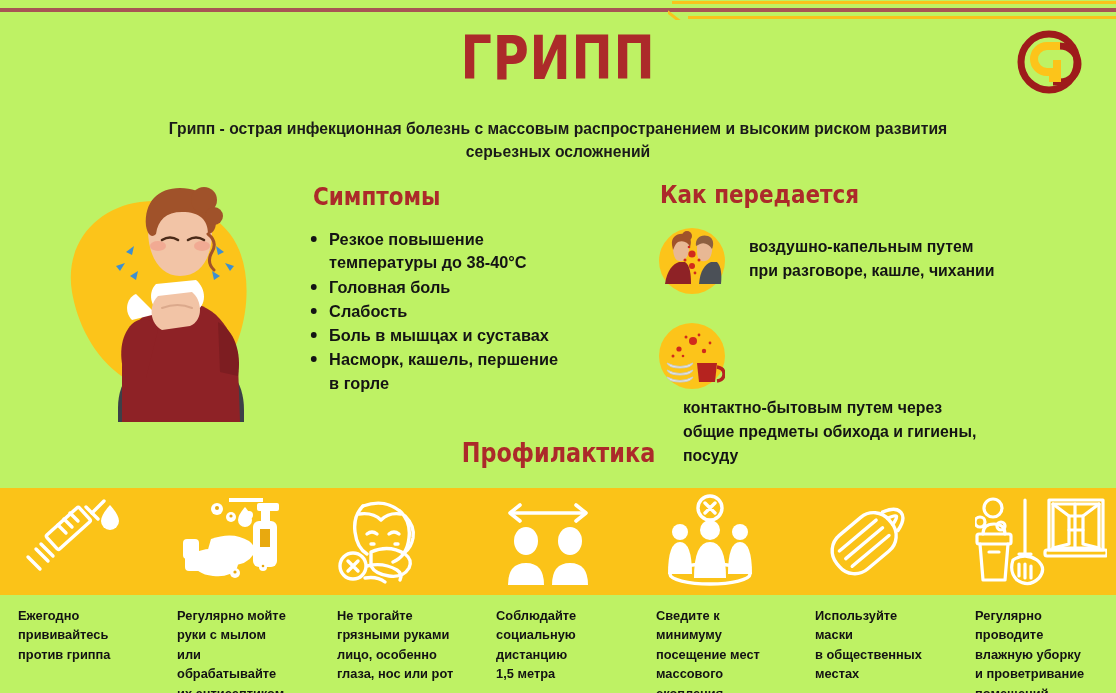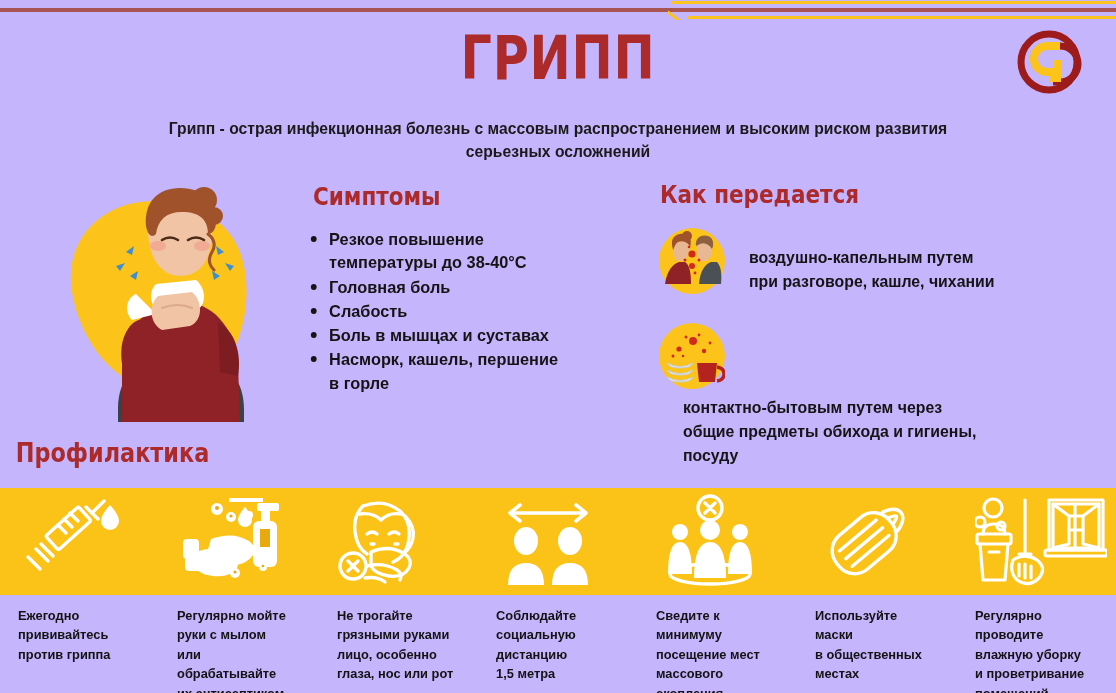--- a/index.html
+++ b/index.html
@@ -2,21 +2,21 @@
 <html><head>
 <meta charset="utf-8">
 <style>
   * { box-sizing: border-box; margin: 0; padding: 0; }
   html, body {
     width: 1116px; height: 693px;
     background: #ffffff;
     font-family: "Liberation Sans", sans-serif;
     overflow: hidden;
   }
-  #page { position: relative; width: 1116px; height: 693px; background: #c4b5fd; }
+  #page { position: relative; width: 1116px; height: 693px; background: #bef264; }
 
   
   .rule-red {
     position: absolute; left: 0; top: 8px; width: 1116px; height: 4px;
     background: #a85454;
   }
   .rule-yellow-left {
     position: absolute; left: 672px; top: 1px; width: 444px; height: 3px;
     background: #f9c41c;
   }
@@ -63,20 +63,21 @@
     position: absolute;
     font-family: "DejaVu Sans", sans-serif;
     font-weight: bold; font-size: 25px; color: #ac2a2a;
     transform: scaleX(0.86); transform-origin: left top;
     white-space: nowrap;
   }
   #h-symptoms { left: 313px; top: 182px; }
   #h-transmit { left: 660px; top: 180px; }
   #h-prevent {
     position: absolute; left: 0; top: 438px; width: 1116px;
+    text-align: center;
     font-family: "DejaVu Sans", sans-serif;
     font-weight: bold; font-size: 26px; color: #ac2a2a;
   }
   #h-prevent span { display: inline-block; transform: scaleX(0.86); }
 
   
   .hero { position: absolute; left: 62px; top: 172px; width: 226px; height: 250px; }
 
   
   .sym-list {
@@ -92,21 +93,21 @@
     transform: scaleX(0.96); transform-origin: left top;
   }
   .sym-list li .dot {
     position: absolute; left: 3px; top: 8px;
     width: 6px; height: 6px; border-radius: 50%;
     background: #141414;
   }
 
   
   .tr-row { position: absolute; display: flex; align-items: flex-start; }
-  #tr-row-0 { left: 659px; top: 228px; align-items: flex-end; }
+  #tr-row-0 { left: 659px; top: 228px; }
   #tr-row-1 { left: 659px; top: 323px; flex-direction: column; }
   .tr-ico { width: 66px; height: 66px; flex: 0 0 66px; }
   .tr-txt {
     margin-left: 24px; padding-top: 7px;
     font-size: 16.5px; font-weight: bold; color: #141414;
     line-height: 1.45; white-space: pre-line;
     transform: scaleX(0.96); transform-origin: left top;
   }
 
   

